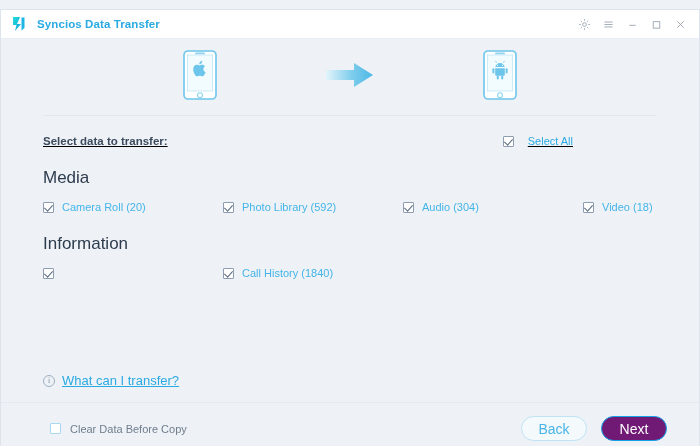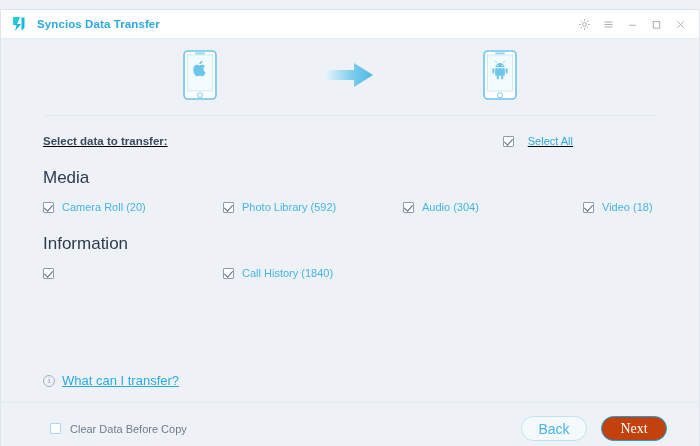--- a/index.html
+++ b/index.html
@@ -212,24 +212,23 @@
   }
   .btn-back {
     width: 66px;
     border: 1px solid #bfe3f4;
     background: #f4f9fc;
     color: #49b4e6;
     margin-right: 14px;
   }
   .btn-next {
     width: 66px;
-    background: #c2410c;
+    background: #701a75;
     color: #ffffff;
     border: 1px solid #11a2e8;
-    font-family: Liberation Serif, serif;
   }
 </style>
 </head>
 <body>
 
 <div id="app">
 
   <div class="titlebar">
     <div class="logo">
       <svg width="20" height="20" viewBox="0 0 20 20">

